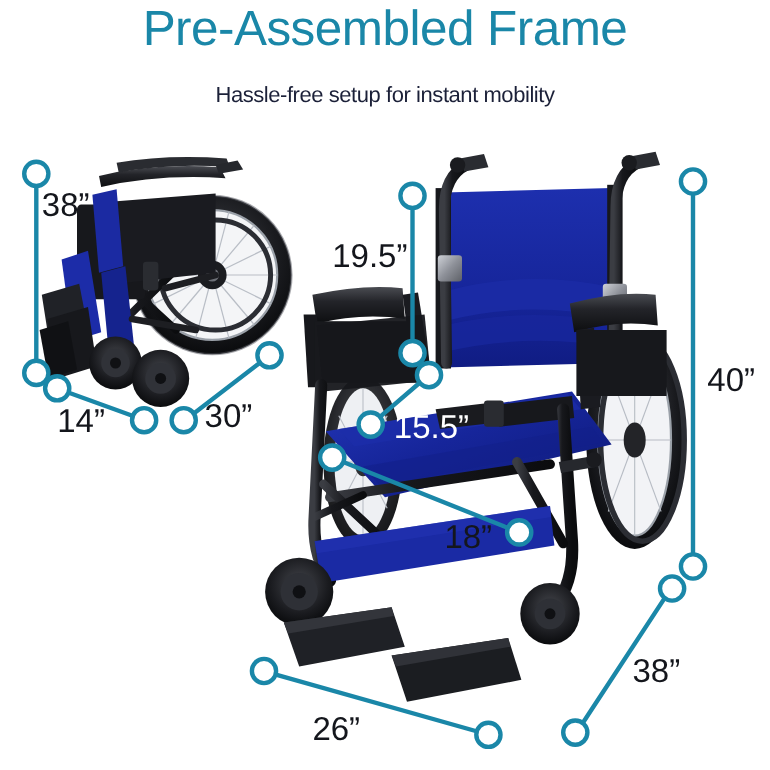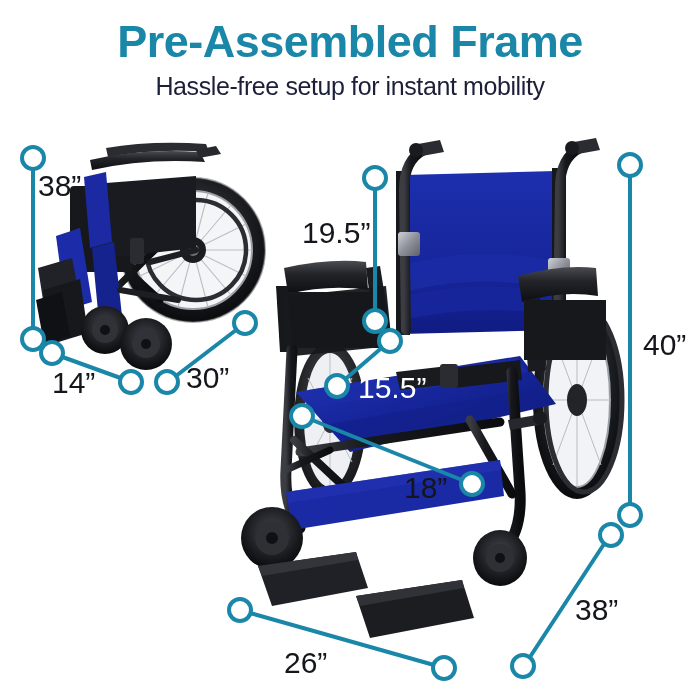--- a/index.html
+++ b/index.html
@@ -2,22 +2,22 @@
 <html><head>
 <meta charset="utf-8">
 <title>Pre-Assembled Frame</title>
 <style>
   html,body{margin:0;padding:0;background:#ffffff;}
   body{width:700px;height:700px;overflow:hidden;font-family:"Liberation Sans","DejaVu Sans",sans-serif;}
   #canvas{position:relative;width:700px;height:700px;background:#fff;}
 
   
   .hdr{position:absolute;left:0;top:0;width:700px;text-align:center;}
-  .title{font-size:45px;line-height:52px;font-weight:700;color:#1a87a8;letter-spacing:-0.5px;margin-top:16px;}
-  .subtitle{font-size:25px;line-height:30px;font-weight:400;color:#1b2038;letter-spacing:-0.4px;margin-top:3px;}
+  .title{font-size:45px;line-height:52px;font-weight:400;color:#1a87a8;letter-spacing:-0.5px;}
+  .subtitle{font-size:20px;line-height:30px;font-weight:400;color:#1b2038;letter-spacing:-0.4px;margin-top:20px;}
 
   
   svg.layer{position:absolute;left:0;top:0;width:700px;height:700px;}
   .dimtxt{font-family:"Liberation Sans","DejaVu Sans",sans-serif;font-size:30px;fill:#14161c;font-weight:400;}
   .dimtxt.white{fill:#ffffff;}
 </style>
 </head>
 <body>
 
 <div id="canvas">

